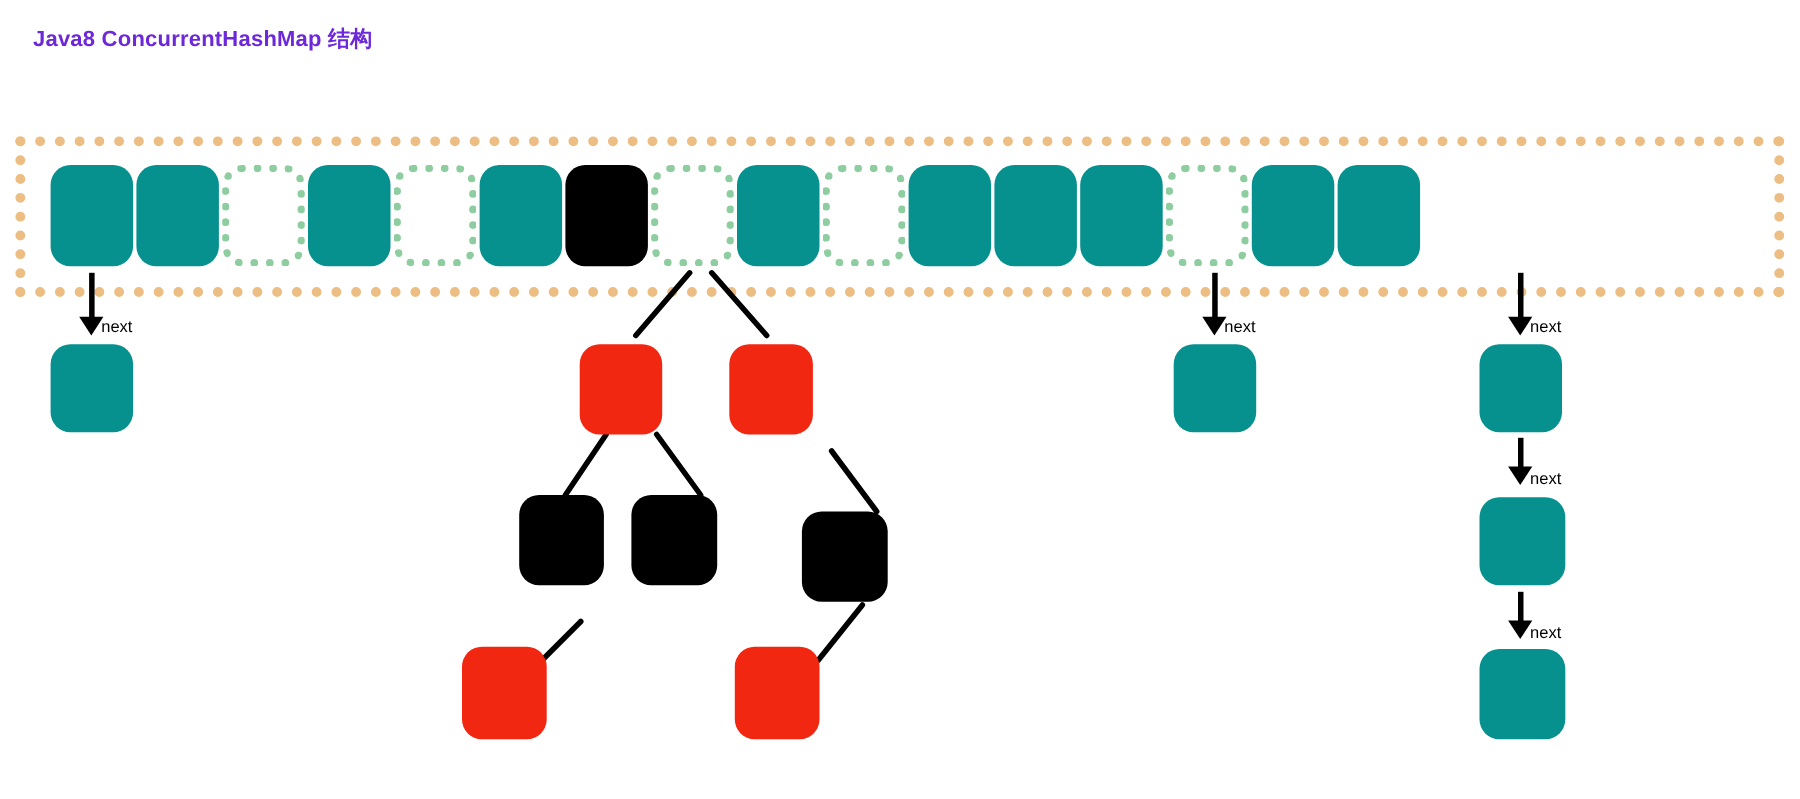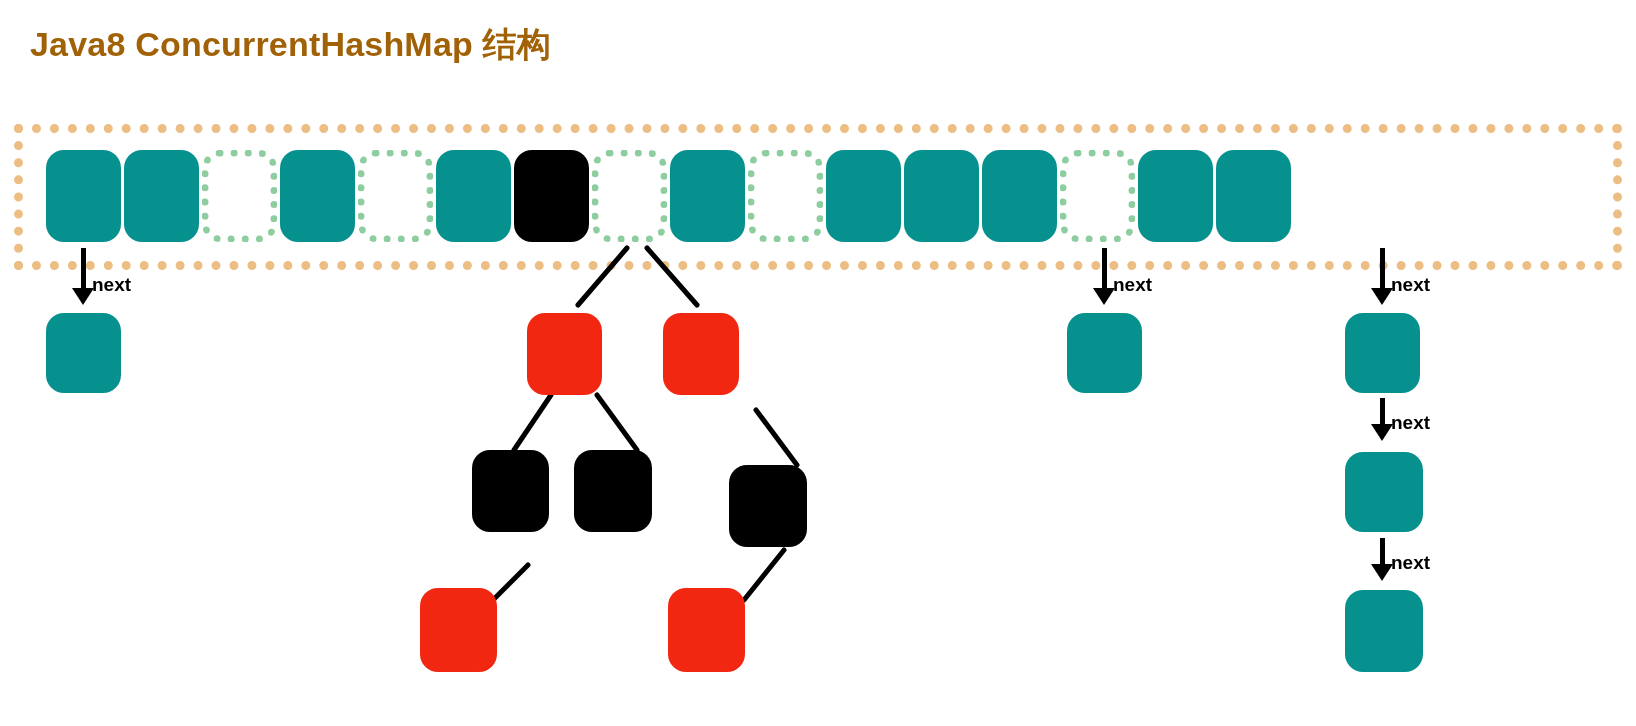--- a/index.html
+++ b/index.html
@@ -14,23 +14,23 @@
     position: relative;
     width: 1636px;
     height: 726px;
     background: #ffffff;
     overflow: hidden;
   }
   #diagram-title {
     position: absolute;
     left: 30px;
     top: 22px;
-    font-size: 34px;
+    font-size: 20px;
     font-weight: bold;
-    color: #a16207;
+    color: #6d28d9;
     letter-spacing: 0.2px;
     white-space: nowrap;
   }
   
   #array-container {
     position: absolute;
     left: 14px;
     top: 124px;
     width: 1608px;
     height: 146px;
@@ -79,24 +79,25 @@
   .next-head {
     position: absolute;
     width: 0;
     height: 0;
     border-left: 11px solid transparent;
     border-right: 11px solid transparent;
     border-top: 17px solid #000000;
   }
   .next-label {
     position: absolute;
-    font-size: 19px;
-    font-weight: bold;
+    font-size: 15px;
+    font-weight: normal;
     color: #000000;
     white-space: nowrap;
+    margin-top: 15px;
   }
   
   #tree-edges {
     position: absolute;
     left: 0;
     top: 0;
     width: 1636px;
     height: 726px;
     pointer-events: none;
   }

